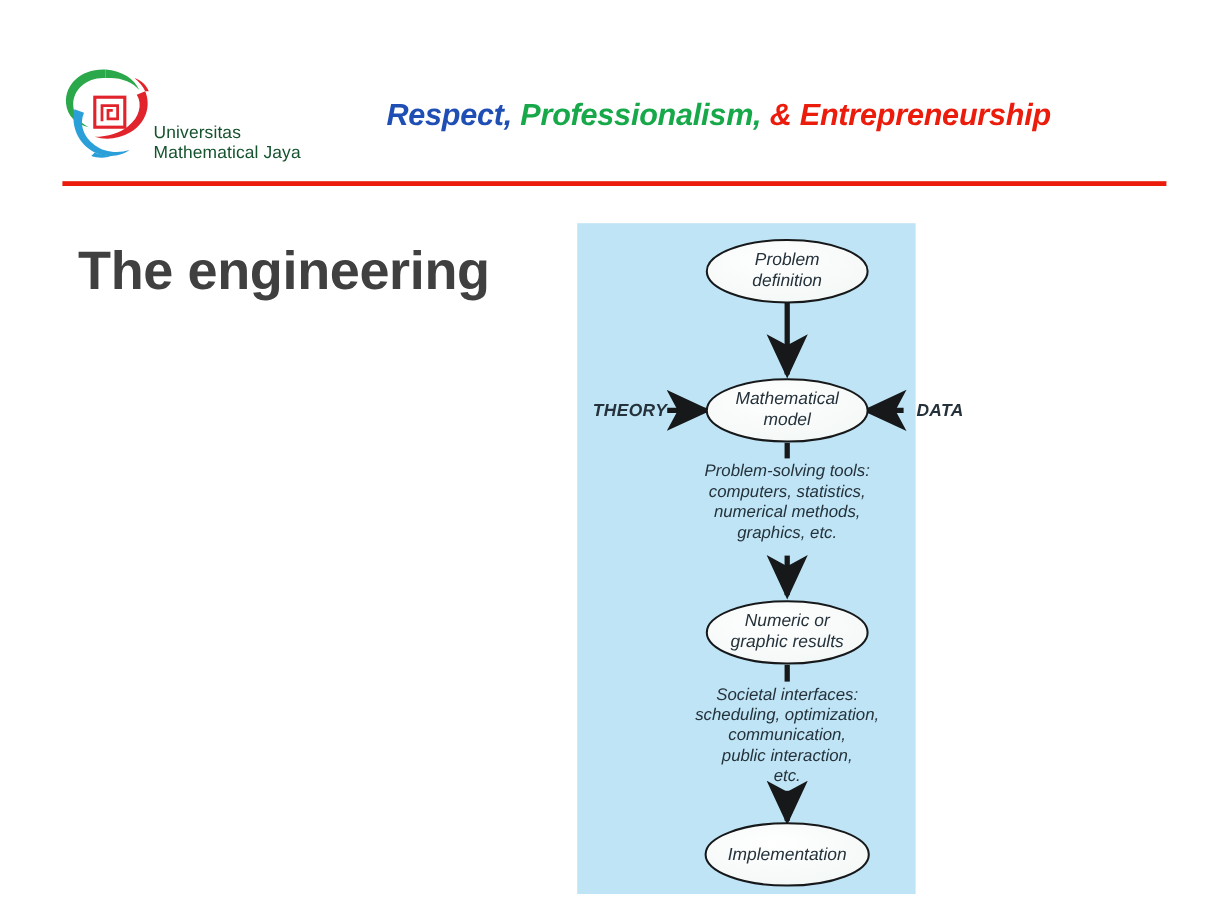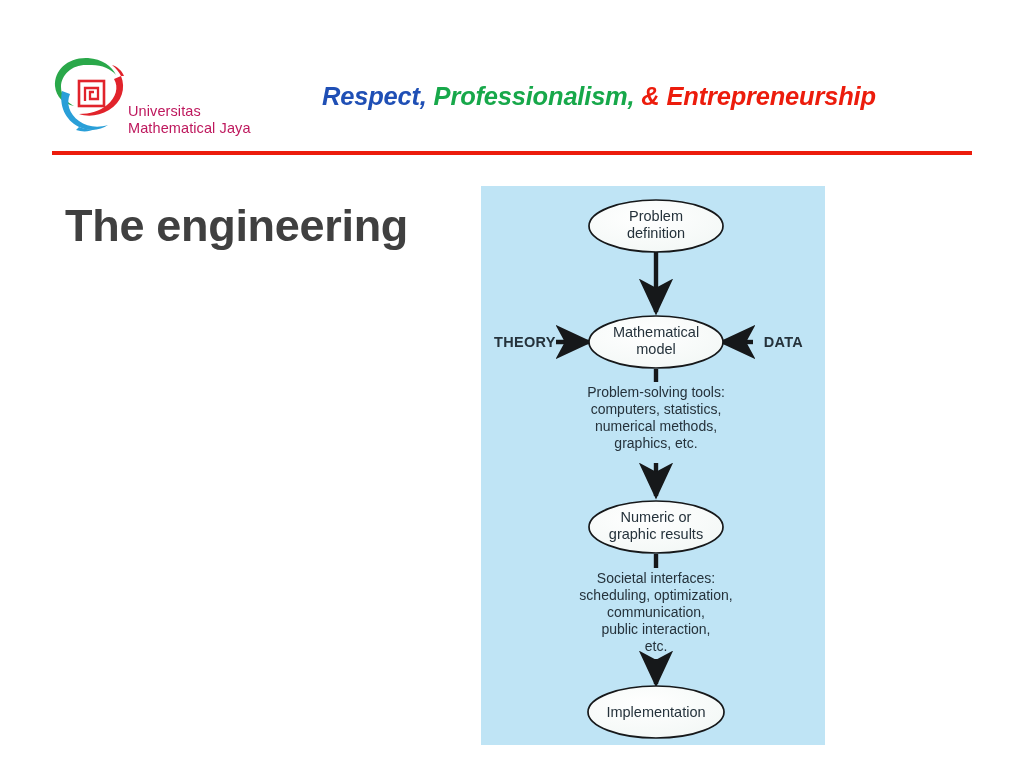--- a/index.html
+++ b/index.html
@@ -34,21 +34,21 @@
     left: 0;
     top: 0;
     width: 78px;
     height: 80px;
   }
   #logo-wordmark {
     position: absolute;
     left: 76px;
     top: 48px;
     line-height: 17px;
-    color: #be185d;
+    color: #14532d;
     font-size: 14.5px;
     letter-spacing: 0.1px;
     white-space: nowrap;
   }
   #logo-wordmark .ln { display: block; }
 
   #tagline {
     position: absolute;
     left: 322px;
     top: 82px;
@@ -81,23 +81,24 @@
     line-height: 58px;
     letter-spacing: -0.3px;
   }
   #slide-title .tl { display: block; }
 
   
   #figure-panel {
     position: absolute;
     left: 481px;
     top: 186px;
-    width: 344px;
+    width: 282px;
     height: 559px;
     background: #BFE4F5;
+    font-style: italic;
   }
   #figure-svg {
     position: absolute;
     left: 0; top: 0;
     width: 334px;
     height: 559px;
     display: block;
   }
   .node-label, .free-label, .side-label {
     font-family: "Liberation Sans", sans-serif;

